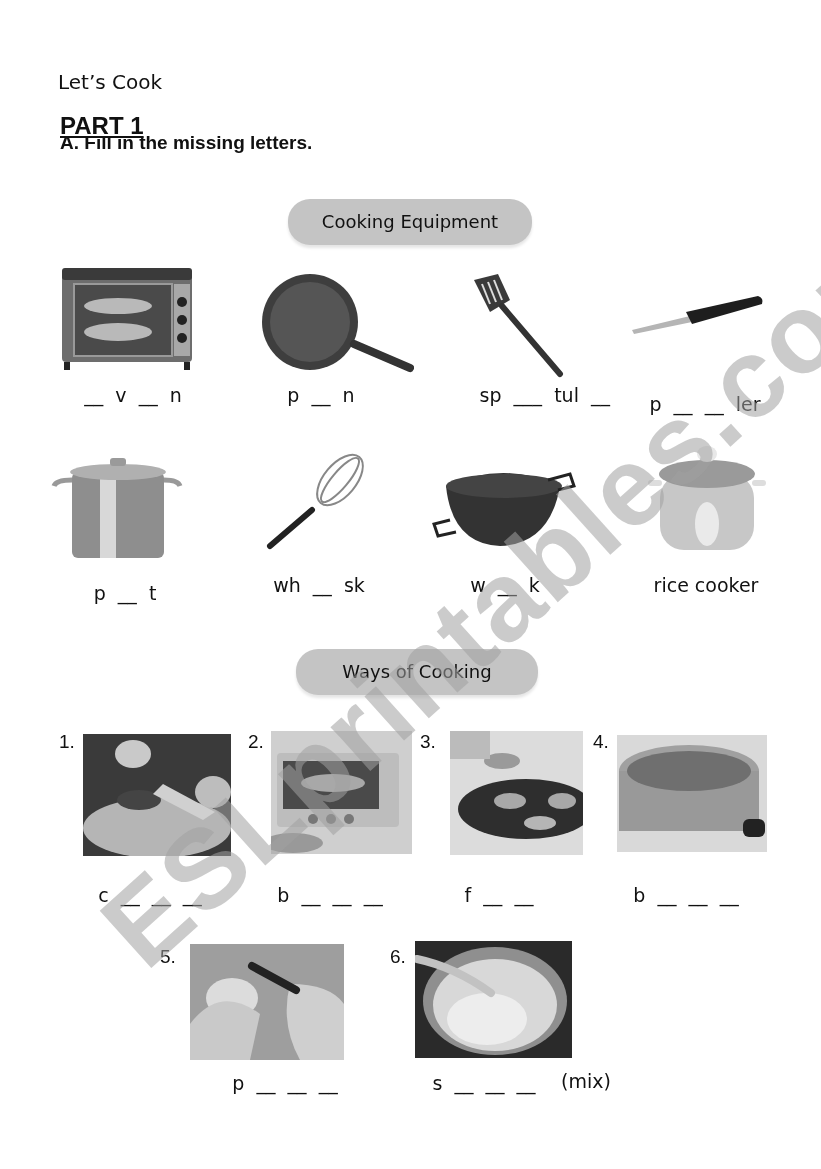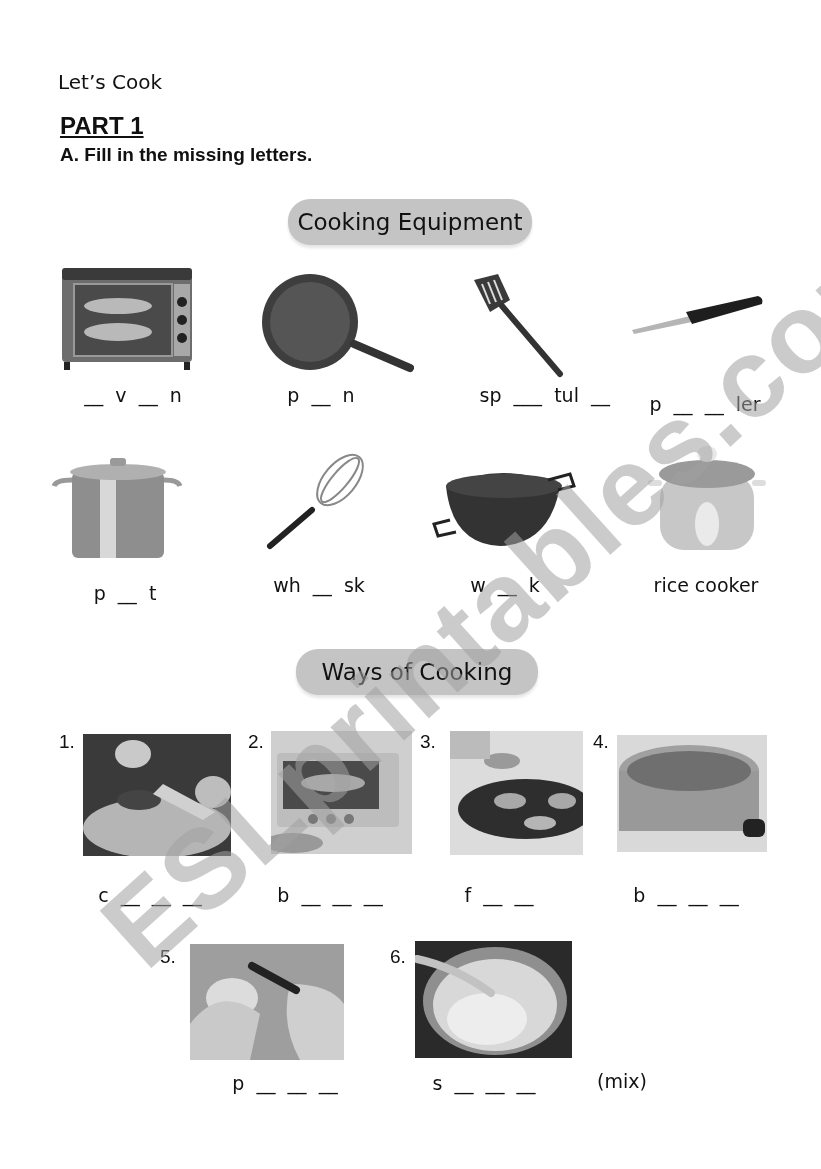--- a/index.html
+++ b/index.html
@@ -1,21 +1,21 @@
 <!DOCTYPE html>
 <html><head>
 <meta charset="utf-8">
 <style>
   html, body { margin: 0; padding: 0; background: #ffffff; }
   body { width: 821px; height: 1169px; position: relative; overflow: hidden; font-family: "DejaVu Sans", sans-serif; color: #111; }
   .abs { position: absolute; }
   .title { left: 58px; top: 70px; font-size: 20px; font-family: "DejaVu Sans", sans-serif; }
   .part { left: 60px; top: 112px; font-size: 24px; font-weight: bold; text-decoration: underline; font-family: "Liberation Sans", sans-serif; }
-  .instr { left: 60px; top: 144px; font-size: 19px; font-weight: bold; font-family: "Liberation Sans", sans-serif; }
-  .pill { background: #c4c4c4; border-radius: 22px; height: 46px; line-height: 46px; text-align: center; font-size: 23px; color: #111; box-shadow: 0 3px 3px #e6e6e6; }
+  .instr { left: 60px; top: 132px; font-size: 19px; font-weight: bold; font-family: "Liberation Sans", sans-serif; }
+  .pill { background: #c4c4c4; border-radius: 22px; height: 46px; line-height: 46px; text-align: center; font-size: 18px; color: #111; box-shadow: 0 3px 3px #e6e6e6; }
   .label { font-size: 19px; white-space: pre; font-family: "DejaVu Sans", sans-serif; text-align: center; }
   .num { font-size: 19px; font-family: "Liberation Sans", sans-serif; }
   .photo { background: #888; overflow: hidden; }
   .photo svg, .item svg { display: block; width: 100%; height: 100%; }
   .watermark { left: 40px; top: 560px; font-family: "Liberation Sans", sans-serif; font-weight: bold; font-size: 112px; color: rgba(160,160,160,0.55); transform: rotate(-42deg); transform-origin: left center; white-space: nowrap; pointer-events: none; letter-spacing: 2px; }
 </style>
 </head>
 <body>
 
 <div class="abs title">Let’s Cook</div>
@@ -178,15 +178,15 @@
       <rect width="157" height="117" fill="#2a2a2a"></rect>
       <ellipse cx="80" cy="60" rx="72" ry="54" fill="#8f8f8f"></ellipse>
       <ellipse cx="80" cy="64" rx="62" ry="46" fill="#d8d8d8"></ellipse>
       <ellipse cx="72" cy="78" rx="40" ry="26" fill="#ededed"></ellipse>
       <path d="M2 18 Q40 26 76 52" stroke="#c2c2c2" stroke-width="8" fill="none" stroke-linecap="round"></path>
     </svg>
 </div>
 
 <div class="abs label" style="left:220px; top:1072px; width:130px;">p  __  __  __</div>
 <div class="abs label" style="left:422px; top:1072px; width:124px;">s  __  __  __</div>
-<div class="abs label" style="left:556px; top:1070px; width:60px;margin-left:36px;">(mix)</div>
+<div class="abs label" style="left:556px; top:1070px; width:60px;">(mix)</div>
 
 <div class="abs watermark" style="left:120px; top:880px;">ESLprintables.com</div>
 
 </body></html>

